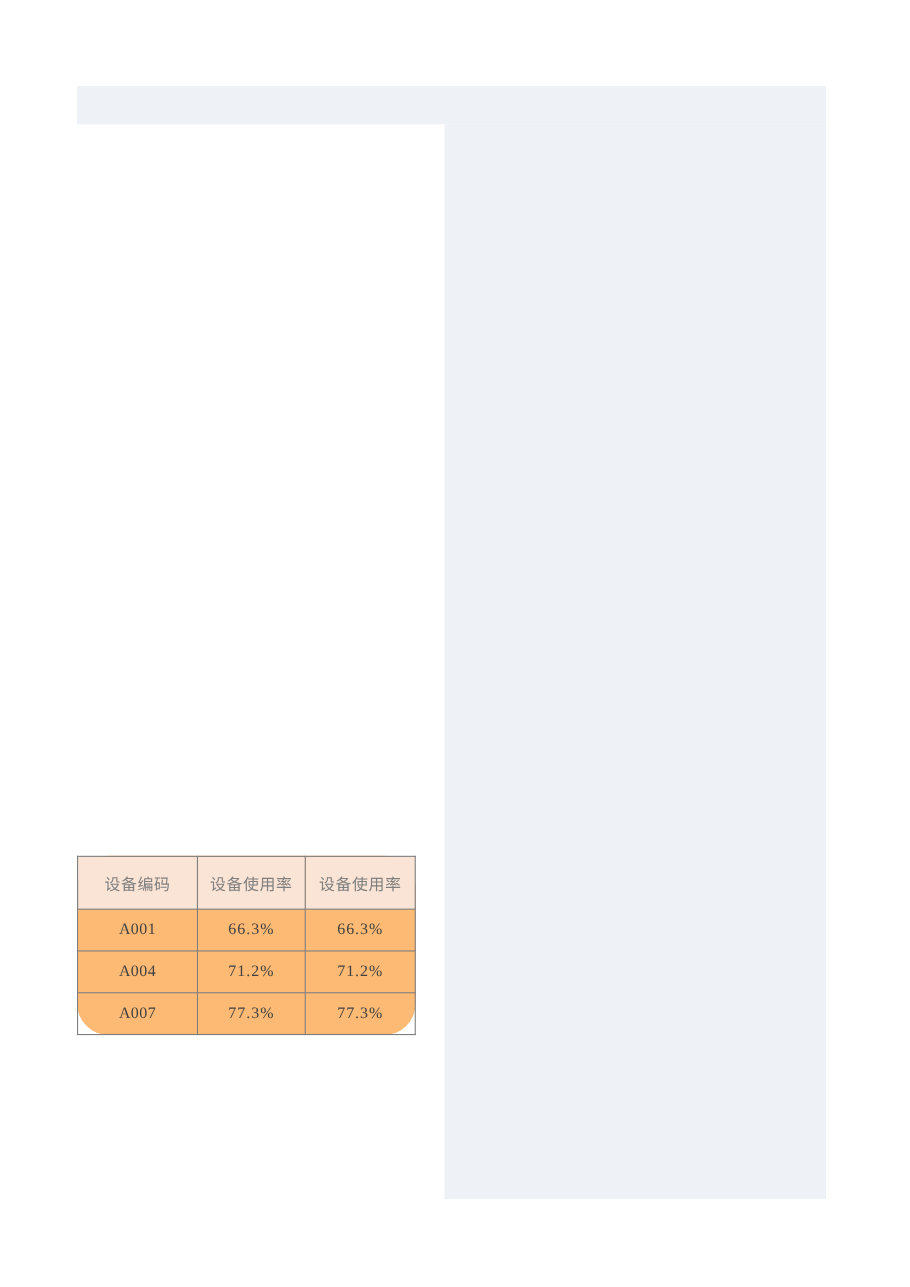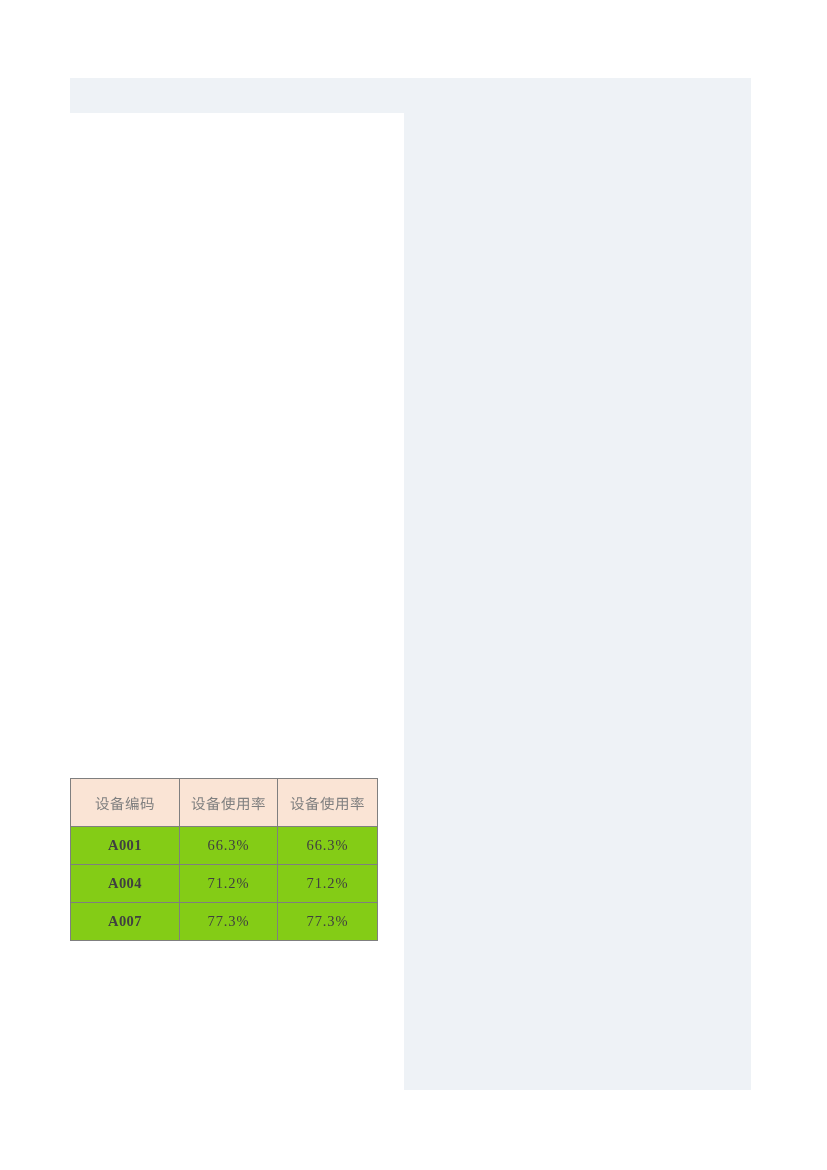--- a/index.html
+++ b/index.html
@@ -50,21 +50,22 @@
   
   #usage-table-wrap {
     position: absolute;
     left: 70px;
     top: 778px;
   }
   table.usage-table {
     border-collapse: collapse;
     table-layout: fixed;
     width: 307px;
-    background: #84cc16;
+    background: #fdba74;
+    border-radius: 29px;
   }
   table.usage-table col.c-code  { width: 109px; }
   table.usage-table col.c-rate1 { width:  98px; }
   table.usage-table col.c-rate2 { width: 100px; }
 
   table.usage-table th,
   table.usage-table td {
     border: 1px solid #7f7f7f;
     text-align: center;
     vertical-align: middle;
@@ -87,21 +88,20 @@
     height: 37px;
     color: #404040;
     font-size: 14.5px;
     font-family: "Liberation Serif", "DejaVu Serif", serif;
   }
   table.usage-table tbody td.num {
     letter-spacing: 0.9px;
   }
   table.usage-table tbody td.code {
     letter-spacing: 0.4px;
-    font-weight: bold;
   }
 </style>
 </head>
 <body>
 
 <div id="page-canvas">
 
   <div id="panel-top-band" class="bg-panel-band"></div>
 
   <div id="panel-right-column" class="bg-panel-band"></div>

